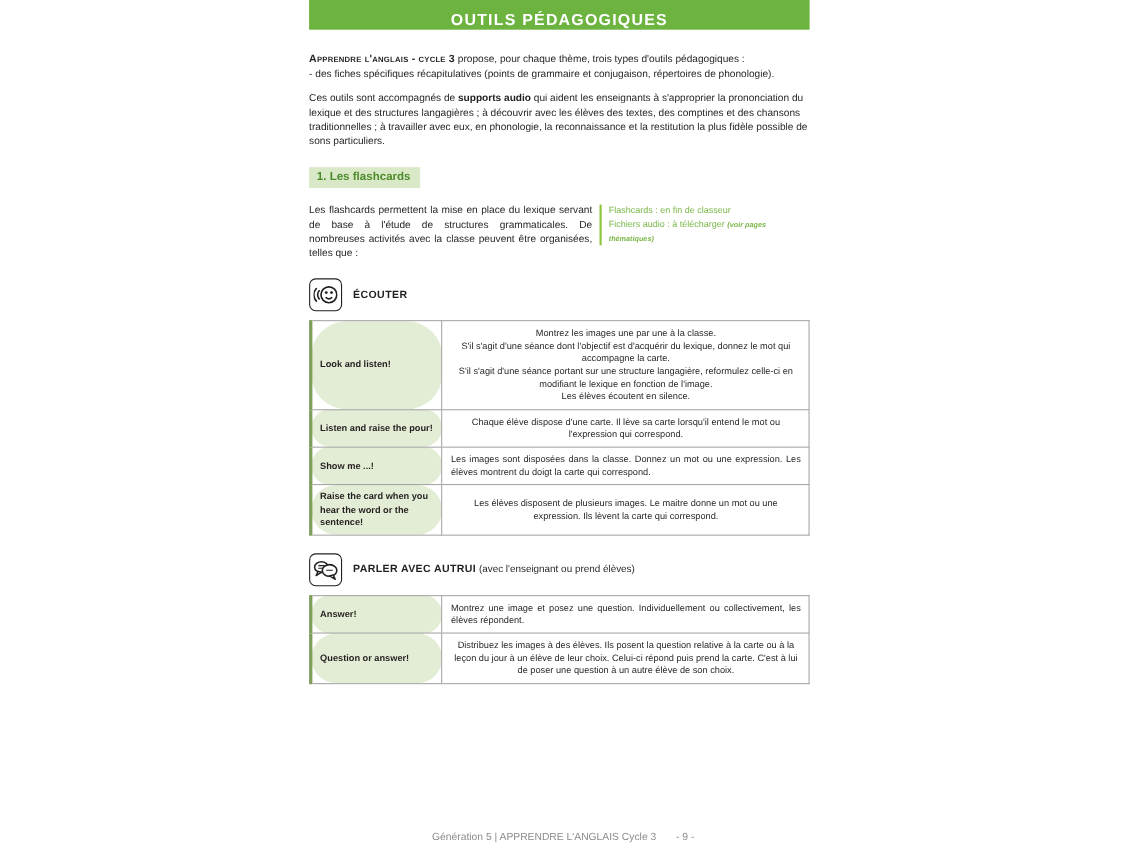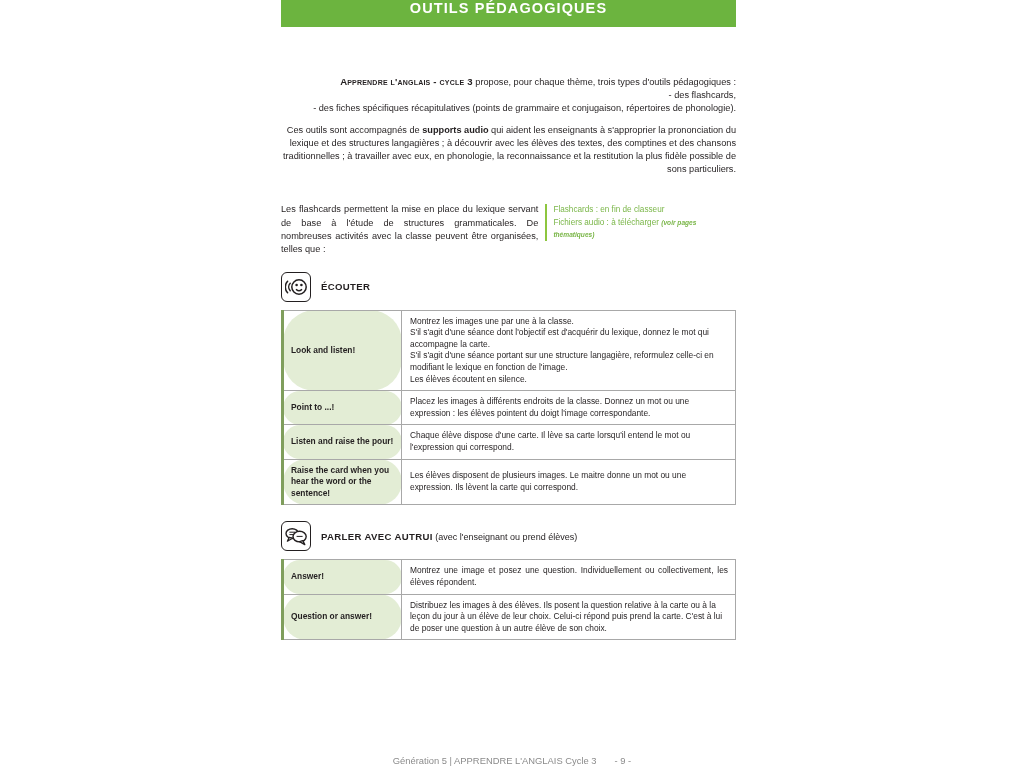--- a/index.html
+++ b/index.html
@@ -25,37 +25,36 @@
   }
 
   
   .banner {
     background: #6cb councils;
   }
   .banner {
     background: #6cb43f;
     height: 27px;
     display: flex;
-    align-items: flex-start;
+    align-items: flex-end;
     justify-content: center;
   }
   .banner-title {
     color: #ffffff;
     font-size: 14.5px;
     font-weight: bold;
     letter-spacing: 1.1px;
   }
 
   
   .intro {
-    margin-top: 48px;
+    margin-top: 20px;
     font-size: 9.2px;
     line-height: 1.42;
     color: #231f20;
-    text-align: right;
   }
   .intro p { margin: 0; }
   .intro .para2 { margin-top: 9px; }
   .sc {
     font-weight: bold;
     font-variant: small-caps;
     font-size: 9.6px;
     letter-spacing: .2px;
   }
   .b { font-weight: bold; }
@@ -66,21 +65,21 @@
     display: inline-block;
     background: #d9e8c6;
     color: #4c8b2b;
     font-size: 10.5px;
     font-weight: bold;
     padding: 3px 9px 4px 7px;
   }
 
   
   .cols {
-    margin-top: 27px;
+    margin-top: 14px;
     display: flex;
     align-items: flex-start;
     justify-content: center;
   }
   .col-left {
     width: 262px;
     font-size: 9.2px;
     line-height: 1.42;
     text-align: justify;
   }
@@ -148,21 +147,21 @@
     font-weight: bold;
     color: #231f20;
     padding: 5px 7px;
     border-radius: 32px;
   }
   table.acts td.val {
     padding: 5px 7px 5px 8px;
     background: #ffffff;
     text-align: justify;
   }
-  table.acts td.val.nojust { text-align: left; }
+  table.acts td.val.nojust { text-align: center; }
 
   
   .footer {
     position: absolute;
     left: 0;
     top: 755px;
     width: 1024px;
     text-align: center;
     font-size: 9.4px;
     color: #8b8b8b;
@@ -175,27 +174,27 @@
 <div class="page">
 
   <div class="banner">
     <span class="banner-title">OUTILS PÉDAGOGIQUES</span>
   </div>
 
   <div class="intro">
     <p>
       <span class="sc">Apprendre l'anglais - cycle 3</span><span> propose, pour chaque thème, trois types d'outils pédagogiques :</span>
     </p>
-    <p>- des flashcards,</p>
     <p>- des fiches spécifiques récapitulatives (points de grammaire et conjugaison, répertoires de phonologie).</p>
     <p class="para2">
       <span>Ces outils sont accompagnés de </span><span class="b">supports audio</span><span> qui aident les enseignants à s'approprier la prononciation du lexique et des structures langagières ; à découvrir avec les élèves des textes, des comptines et des chansons traditionnelles ; à travailler avec eux, en phonologie, la reconnaissance et la restitution la plus fidèle possible de sons particuliers.</span>
     </p>
   </div>
 
+  <div><span class="section-head">1. Les flashcards</span></div>
 
   <div class="cols">
     <div class="col-left">Les flashcards permettent la mise en place du lexique servant de base à l'étude de structures grammaticales. De nombreuses activités avec la classe peuvent être organisées, telles que :</div>
     <div class="col-right">
       <div>Flashcards : en fin de classeur</div>
       <div><span>Fichiers audio : à télécharger </span><span class="ital">(voir pages thématiques)</span></div>
     </div>
   </div>
 
   <div class="comp">
@@ -215,26 +214,26 @@
   <table class="acts">
       <tbody>
     <tr>
       <td class="key">Look and listen!</td>
       <td class="val nojust" style="white-space:pre-line">Montrez les images une par une à la classe.
 S'il s'agit d'une séance dont l'objectif est d'acquérir du lexique, donnez le mot qui accompagne la carte.
 S'il s'agit d'une séance portant sur une structure langagière, reformulez celle-ci en modifiant le lexique en fonction de l'image.
 Les élèves écoutent en silence.</td>
     </tr>
     <tr>
-      <td class="key">Point to ...!</td>
-      <td class="val nojust">Placez les images à différents endroits de la classe. Donnez un mot ou une expression : les élèves pointent du doigt l'image correspondante.</td>
-    </tr>
-    <tr>
       <td class="key">Listen and raise the pour!</td>
       <td class="val nojust">Chaque élève dispose d'une carte. Il lève sa carte lorsqu'il entend le mot ou l'expression qui correspond.</td>
+    </tr>
+    <tr>
+      <td class="key">Show me ...!</td>
+      <td class="val">Les images sont disposées dans la classe. Donnez un mot ou une expression. Les élèves montrent du doigt la carte qui correspond.</td>
     </tr>
     <tr>
       <td class="key">Raise the card when you hear the word or the sentence!</td>
       <td class="val nojust">Les élèves disposent de plusieurs images. Le maitre donne un mot ou une expression. Ils lèvent la carte qui correspond.</td>
     </tr>
   </tbody>
     </table>
 
   <div class="comp">
     <div class="comp-icon">

